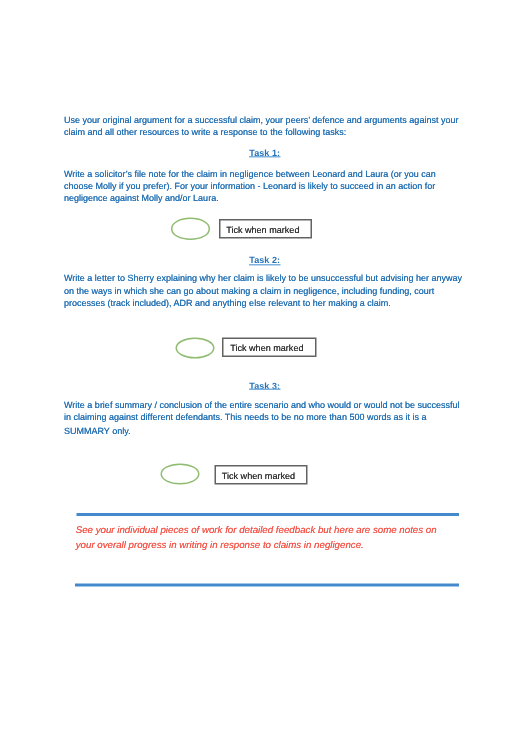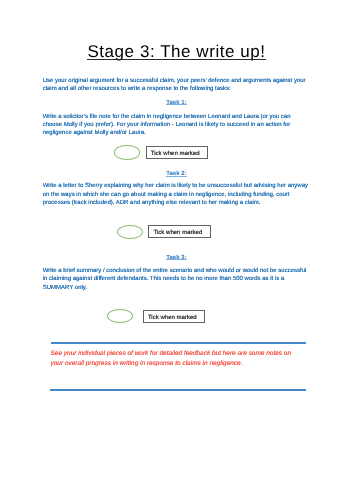--- a/index.html
+++ b/index.html
@@ -25,21 +25,20 @@
 
   .hr{position:absolute;height:1.5px;background:#4389cb;}
   .note{position:absolute;left:50.5px;width:243px;font-size:6.47px;line-height:9.6px;
         color:#f4594d;font-style:italic;text-shadow:0 0 0.28px #f4594d;}
 </style>
 </head>
 <body>
 
 <div class="page">
 
-  <div class="title"><span>Stage 3: The write up!</span></div>
 
   <div class="btext" style="top:77px">Use your original argument for a successful claim, your peers’ defence and arguments against your claim and all other resources to write a response to the following tasks:</div>
 
   <div class="tasklbl" style="top:99.6px;--ul:4.3px"><span>Task 1:</span></div>
   <div class="btext" style="top:112.5px">Write a solicitor’s file note for the claim in negligence between Leonard and Laura (or you can choose Molly if you prefer). For your information - Leonard is likely to succeed in an action for negligence against Molly and/or Laura.</div>
   <div class="ell" style="left:113.9px;top:145.1px;width:26.4px;height:14.6px"></div>
   <div class="tickbox" style="left:145.6px;top:146.4px;width:62.2px;height:12.2px">Tick when marked</div>
 
   <div class="tasklbl" style="top:171.0px"><span>Task 2:</span></div>
   <div class="btext" style="top:182.3px">Write a letter to Sherry explaining why her claim is likely to be unsuccessful but advising her anyway on the ways in which she can go about making a claim in negligence, including funding, court processes (track included), ADR and anything else relevant to her making a claim.</div>

